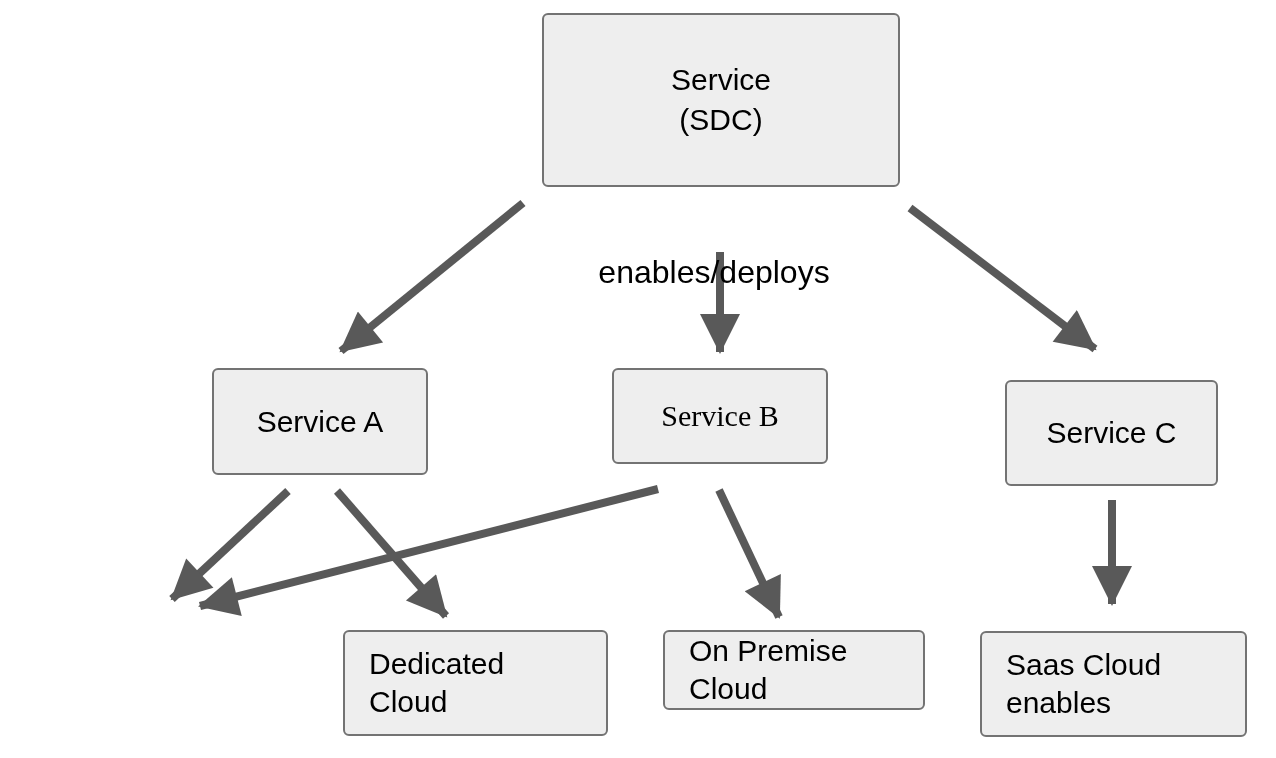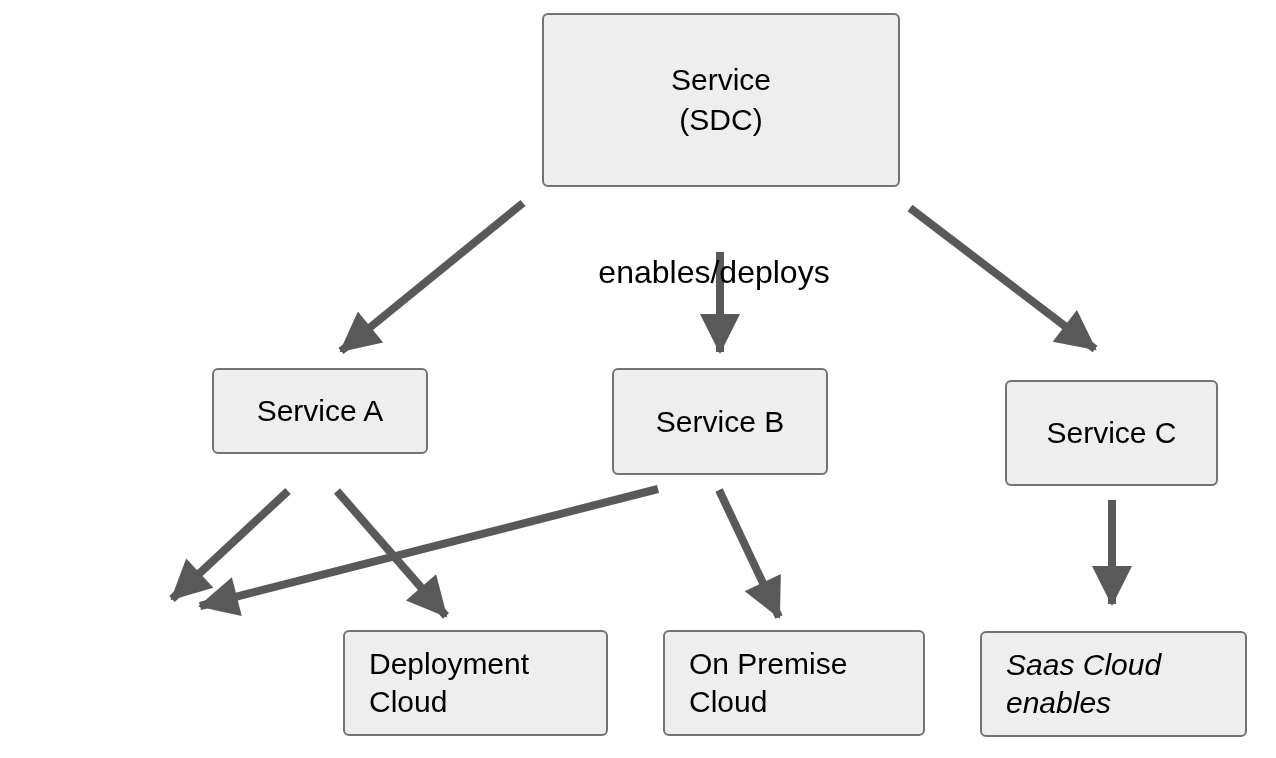--- a/index.html
+++ b/index.html
@@ -76,41 +76,41 @@
     <line class="edge" x1="1112" y1="500" x2="1112" y2="604" marker-end="url(#ah)"></line>
   </svg>
 
   <div class="node center sdc" style="left:542px; top:13px; width:358px; height:174px;">
     <span>Service</span>
     <span>(SDC)</span>
   </div>
 
   <div class="edge-label">enables/deploys</div>
 
-  <div class="node center" style="left:212px; top:368px; width:216px; height:86px;">
+  <div class="node center" style="left:212px; top:368px; width:216px; height:107px;">
     <span>Service A</span>
   </div>
 
-  <div class="node center" style="left:612px; top:368px; width:216px; height:107px;">
+  <div class="node center" style="left:612px; top:368px; width:216px; height:96px;font-family:Liberation Serif, serif;">
     <span>Service B</span>
   </div>
 
   <div class="node center" style="left:1005px; top:380px; width:213px; height:106px;">
     <span>Service C</span>
   </div>
 
 
   <div class="node left" style="left:343px; top:630px; width:265px; height:106px;">
-    <span>Deployment</span>
+    <span>Dedicated</span>
     <span>Cloud</span>
   </div>
 
-  <div class="node left" style="left:663px; top:630px; width:262px; height:106px;">
+  <div class="node left" style="left:663px; top:630px; width:262px; height:80px;">
     <span>On Premise</span>
     <span>Cloud</span>
   </div>
 
-  <div class="node left" style="left:980px; top:631px; width:267px; height:106px;font-style:italic;">
+  <div class="node left" style="left:980px; top:631px; width:267px; height:106px;">
     <span>Saas Cloud</span>
     <span>enables</span>
   </div>
 
 </div>
 
 </body></html>

